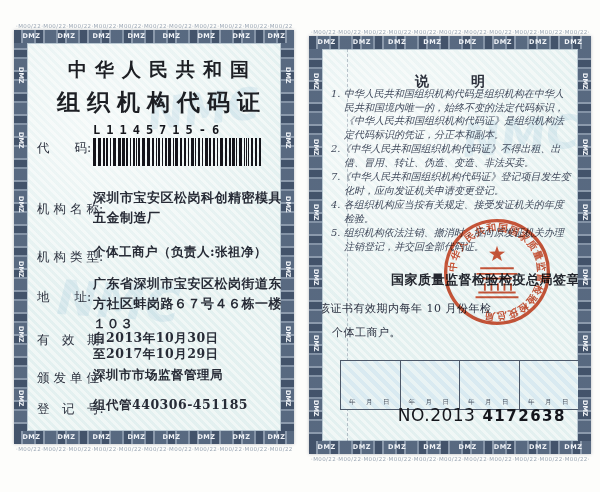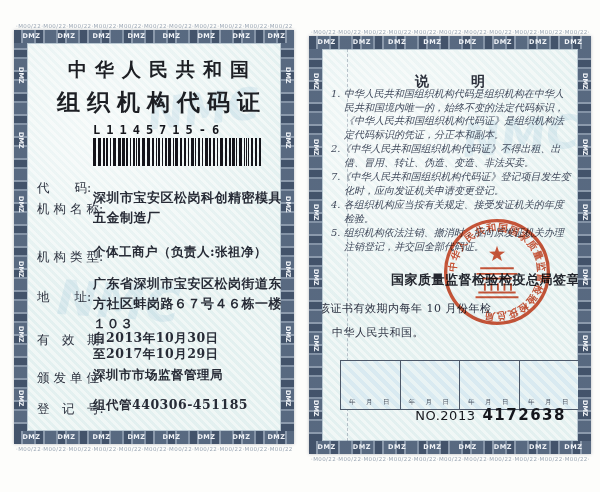--- a/index.html
+++ b/index.html
@@ -71,21 +71,21 @@
   .insp-title{position:absolute;top:293px;left:0;right:0;text-align:center;font-family:"DejaVu Serif",serif;
               font-size:12px;font-weight:600;color:#2a2e3a;letter-spacing:6px;text-indent:6px;margin-top:20px;}
   .insp-table{position:absolute;left:18px;top:311px;width:238px;height:48px;display:grid;
               grid-template-columns:repeat(4,1fr);border:1px solid #4d5869;
               background:repeating-linear-gradient(45deg,#d9eaf1 0 4px,#e9f3f4 4px 8px);}
   .insp-cell{position:relative;border-right:1px solid #4d5869;}
   .insp-cell:last-child{border-right:none;}
   .insp-date{position:absolute;bottom:2px;left:0;right:0;text-align:center;font-size:6.5px;color:#4a5260;letter-spacing:2px;}
 
   .serial{position:absolute;top:356px;right:12px;font-family:"DejaVu Sans",sans-serif;color:#15161c;}
-  .serial .pfx{font-size:13px;letter-spacing:.5px;}
+  .serial .pfx{font-size:17px;letter-spacing:.5px;}
   .serial .num{font-size:15px;font-weight:bold;letter-spacing:1.5px;margin-left:7px;}
 
   .crease{position:absolute;left:25px;top:0;bottom:0;width:0;border-left:1px dashed rgba(80,95,120,.35);}
 </style>
 </head>
 <body>
 
 <div class="canvas">
 
   <div class="page page-left">
@@ -152,21 +152,21 @@
         <span>DMZ</span>
       </div>
 
     <div class="inner">
       <div class="wm" style="left:120px;top:40px;font-size:44px;transform:rotate(-6deg);">NMC</div>
       <div class="wm" style="left:30px;top:230px;font-size:48px;transform:rotate(4deg);">NMC</div>
 
       <div class="title-line title-1">中华人民共和国</div>
       <div class="title-line title-2">组织机构代码证</div>
 
-      <div class="flabel" style="top:97px;margin-top:40px;">代　　码:</div>
+      <div class="flabel" style="top:97px;">代　　码:</div>
       <div class="code-block">
         <div class="code-text">L1145715-6</div>
         <div class="barcode"><i style="width: 3px; margin-right: 2px;"></i><i style="width: 3px; margin-right: 2px;"></i><i style="width: 2px; margin-right: 1px;"></i><i style="width: 2px; margin-right: 2px;"></i><i style="width: 1px; margin-right: 2px;"></i><i style="width: 3px; margin-right: 2px;"></i><i style="width: 3px; margin-right: 1px;"></i><i style="width: 3px; margin-right: 1px;"></i><i style="width: 2px; margin-right: 2px;"></i><i style="width: 1px; margin-right: 2px;"></i><i style="width: 2px; margin-right: 1px;"></i><i style="width: 1px; margin-right: 1px;"></i><i style="width: 2px; margin-right: 2px;"></i><i style="width: 3px; margin-right: 2px;"></i><i style="width: 3px; margin-right: 2px;"></i><i style="width: 2px; margin-right: 2px;"></i><i style="width: 1px; margin-right: 1px;"></i><i style="width: 2px; margin-right: 2px;"></i><i style="width: 1px; margin-right: 2px;"></i><i style="width: 2px; margin-right: 1px;"></i><i style="width: 3px; margin-right: 2px;"></i><i style="width: 1px; margin-right: 1px;"></i><i style="width: 3px; margin-right: 2px;"></i><i style="width: 2px; margin-right: 2px;"></i><i style="width: 2px; margin-right: 2px;"></i><i style="width: 1px; margin-right: 2px;"></i><i style="width: 3px; margin-right: 1px;"></i><i style="width: 1px; margin-right: 2px;"></i><i style="width: 2px; margin-right: 2px;"></i><i style="width: 1px; margin-right: 2px;"></i><i style="width: 3px; margin-right: 1px;"></i><i style="width: 2px; margin-right: 2px;"></i><i style="width: 2px; margin-right: 2px;"></i><i style="width: 1px; margin-right: 2px;"></i><i style="width: 3px; margin-right: 2px;"></i><i style="width: 2px; margin-right: 2px;"></i><i style="width: 2px; margin-right: 1px;"></i><i style="width: 3px; margin-right: 1px;"></i><i style="width: 1px; margin-right: 2px;"></i><i style="width: 3px; margin-right: 2px;"></i><i style="width: 1px; margin-right: 1px;"></i><i style="width: 1px; margin-right: 1px;"></i><i style="width: 1px; margin-right: 2px;"></i><i style="width: 2px; margin-right: 2px;"></i><i style="width: 2px; margin-right: 2px;"></i><i style="width: 2px; margin-right: 1px;"></i></div>
       </div>
 
       <div class="flabel" style="top:158px;text-align:right;">机 构 名 称:</div>
       <div class="fvalue" style="top:145px;font-size:13px;">深圳市宝安区松岗科创精密模具五金制造厂</div>
 
       <div class="flabel" style="top:206px;">机 构 类 型:</div>
       <div class="fvalue" style="top:199px;">个体工商户（负责人:张祖净）</div>
@@ -261,21 +261,21 @@
         <div>1. 中华人民共和国组织机构代码是组织机构在中华人民共和国境内唯一的，始终不变的法定代码标识，《中华人民共和国组织机构代码证》是组织机构法定代码标识的凭证，分正本和副本。</div>
         <div>2.《中华人民共和国组织机构代码证》不得出租、出借、冒用、转让、伪造、变造、非法买卖。</div>
         <div>7.《中华人民共和国组织机构代码证》登记项目发生变化时，应向发证机关申请变更登记。</div>
         <div>4. 各组织机构应当按有关规定、接受发证机关的年度检验。</div>
         <div>5. 组织机构依法注销、撤消时，应向原发证机关办理注销登记，并交回全部代码证。</div>
       </div>
 
       <div class="authority-title">国家质量监督检验检疫总局签章</div>
 
       <div class="note-line note-line-1">该证书有效期内每年 10 月份年检</div>
-      <div class="note-line note-line-2">中华人民共和国。</div>
+      <div class="note-line note-line-2">个体工商户。</div>
 
       <svg class="seal" viewBox="0 0 120 120">
         <circle cx="60" cy="60" r="55" fill="none" stroke="#cf4a2b" stroke-width="3.6"></circle>
         <defs>
           <path id="sealArc" d="M60,60 m-44,0 a44,44 0 1,1 88,0 a44,44 0 1,1 -88,0"></path>
         </defs>
         <text fill="#cf4a2b" font-size="10.6" font-weight="bold" letter-spacing="1">
           <textPath href="#sealArc">中华人民共和国国家质量监督检验检疫总局</textPath>
         </text>
         <g fill="#cf4a2b" stroke="#cf4a2b">

